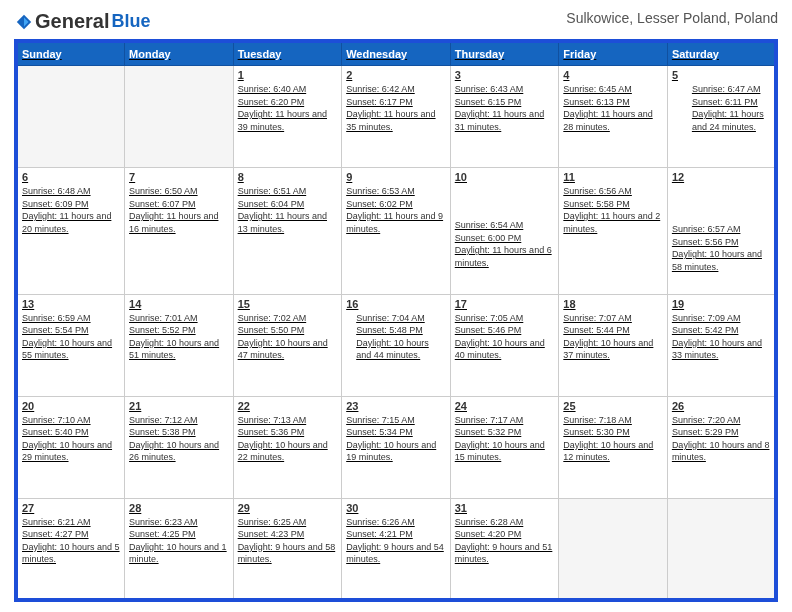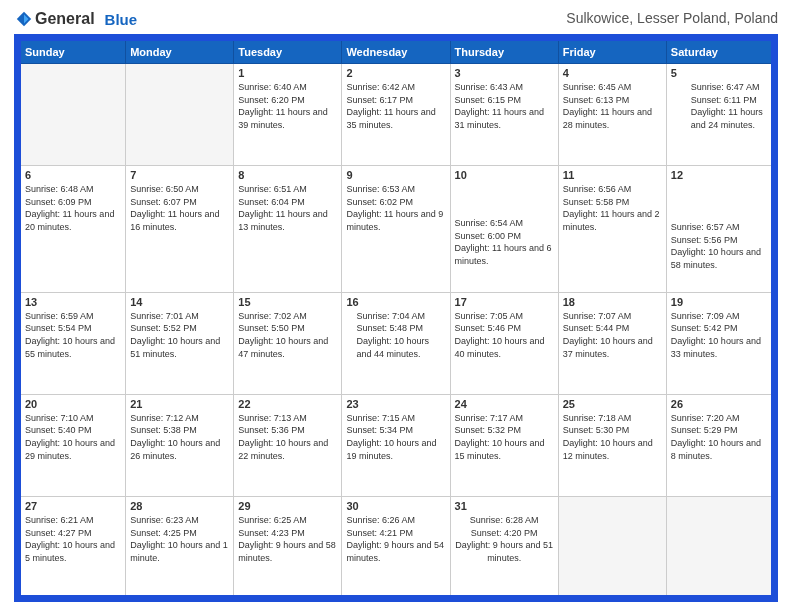--- a/index.html
+++ b/index.html
@@ -41,24 +41,25 @@
       font-weight: bold;
       color: #333;
       line-height: 1.1;
     }
     .location-title {
       font-size: 14px;
       color: #555;
     }
     .calendar {
       flex: 1;
-      border: 7px solid #1d4ed8;
+      border: 4px solid #1d4ed8;
       border-collapse: collapse;
       width: 100%;
       table-layout: fixed;
+      text-decoration: underline;
     }
     .calendar th {
       background: #1565c0;
       color: #fff;
       font-size: 11px;
       font-weight: bold;
       padding: 5px 4px;
       text-align: left;
       border: 1px solid #1050a0;
     }
@@ -89,22 +90,22 @@
 </head>
 <body>
 
 <div class="page">
   <div class="header">
     <div class="logo">
       <svg class="logo-icon" viewBox="0 0 20 20">
         <polygon points="10,2 18,10 10,18 2,10" fill="#1565c0"></polygon>
         <polygon points="10,5 15,10 10,15" fill="#42a5f5"></polygon>
       </svg>
-      <span style="font-size:16px;font-weight:bold;color:#333;">General</span>
-      <span style="font-size:15px;font-weight:bold;color:#1565c0;margin-left:8px;">Blue</span>
+      <span style="font-size:20px;font-weight:bold;color:#333;">General</span>
+      <span style="font-size:18px;font-weight:bold;color:#1565c0;">Blue</span>
     </div>
     <div class="title-block">
       <div class="location-title">Sulkowice, Lesser Poland, Poland</div>
     </div>
   </div>
 
   <table class="calendar">
     <thead>
       <tr>
       <th>Sunday</th>
@@ -303,21 +304,21 @@
 Daylight: 9 hours and 58 minutes.</div>
           </td>
           <td>
             <span class="day-number">30</span>
             <div class="cell-text" style="white-space: pre-line;">Sunrise: 6:26 AM
 Sunset: 4:21 PM
 Daylight: 9 hours and 54 minutes.</div>
           </td>
           <td>
             <span class="day-number">31</span>
-            <div class="cell-text" style="white-space: pre-line; text-align: center;">Sunrise: 6:28 AM
+            <div class="cell-text" style="white-space: pre-line;">Sunrise: 6:28 AM
 Sunset: 4:20 PM
 Daylight: 9 hours and 51 minutes.</div>
           </td>
           <td class="empty"></td>
           <td class="empty"></td>
         </tr>
       </tbody>
   </table>
 </div>
 

